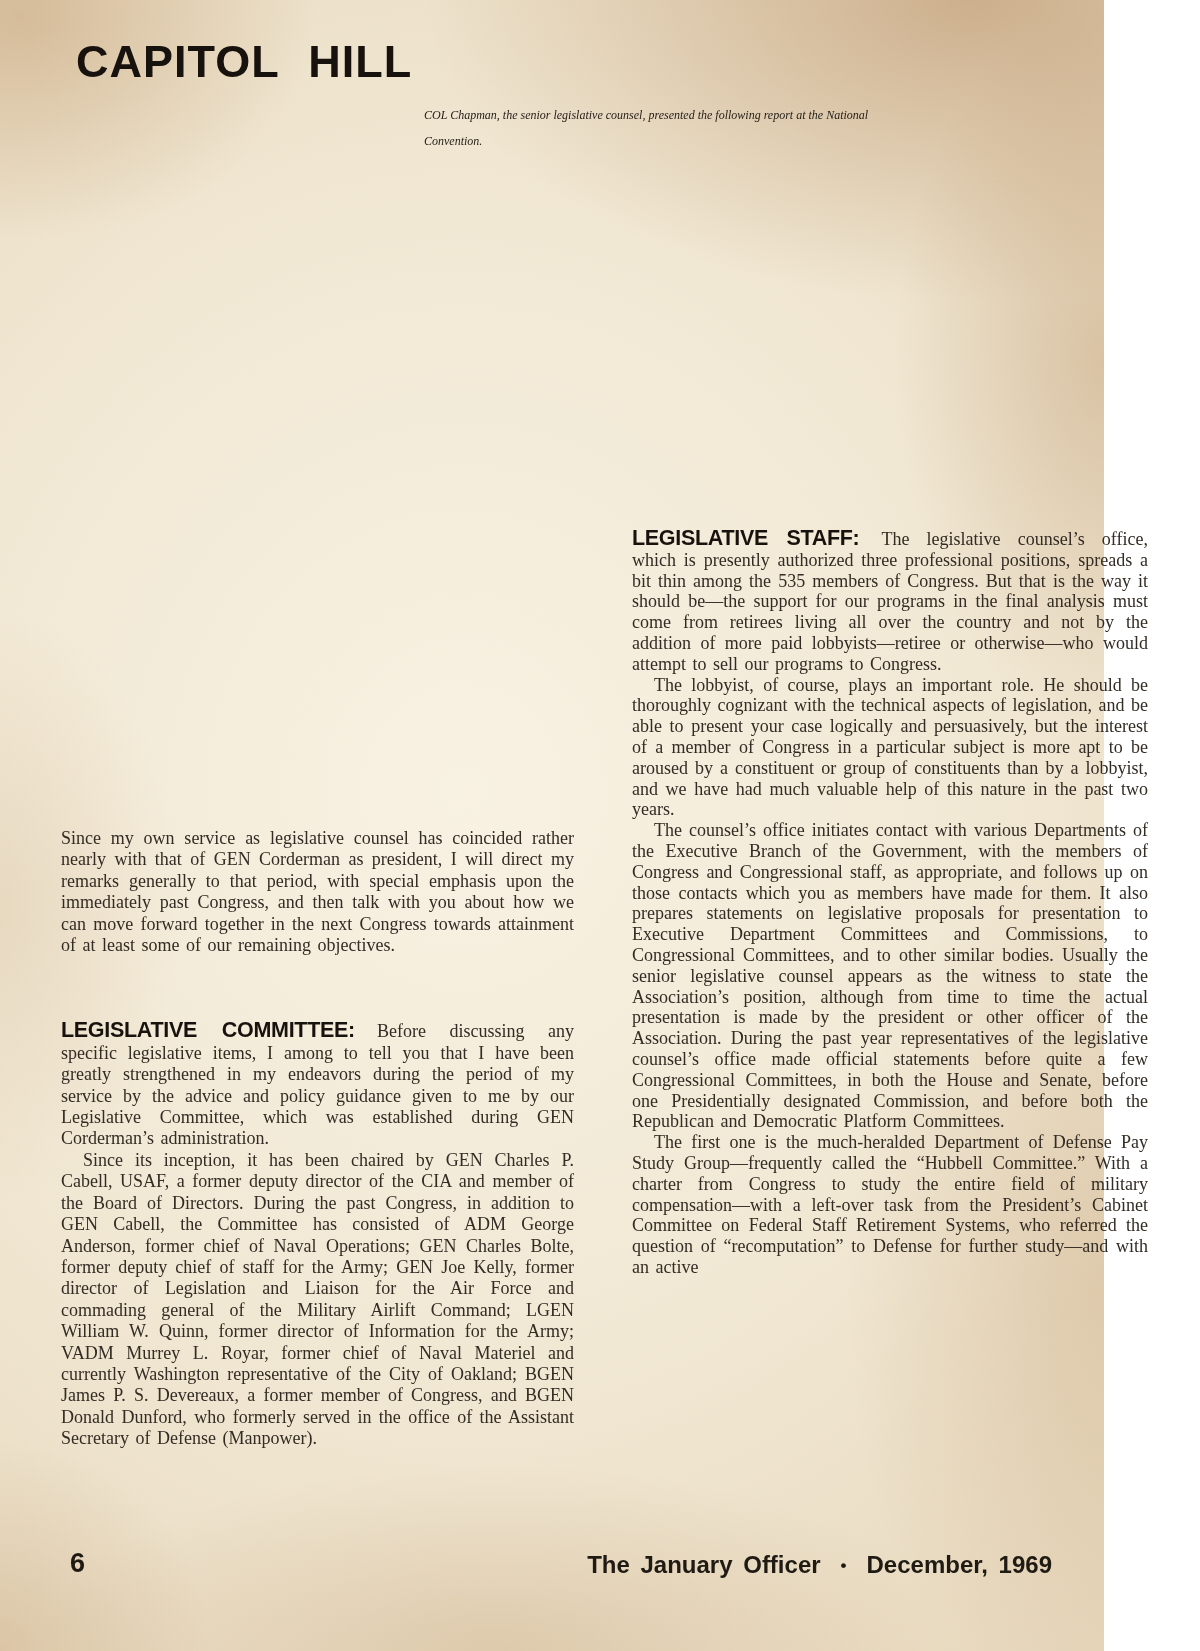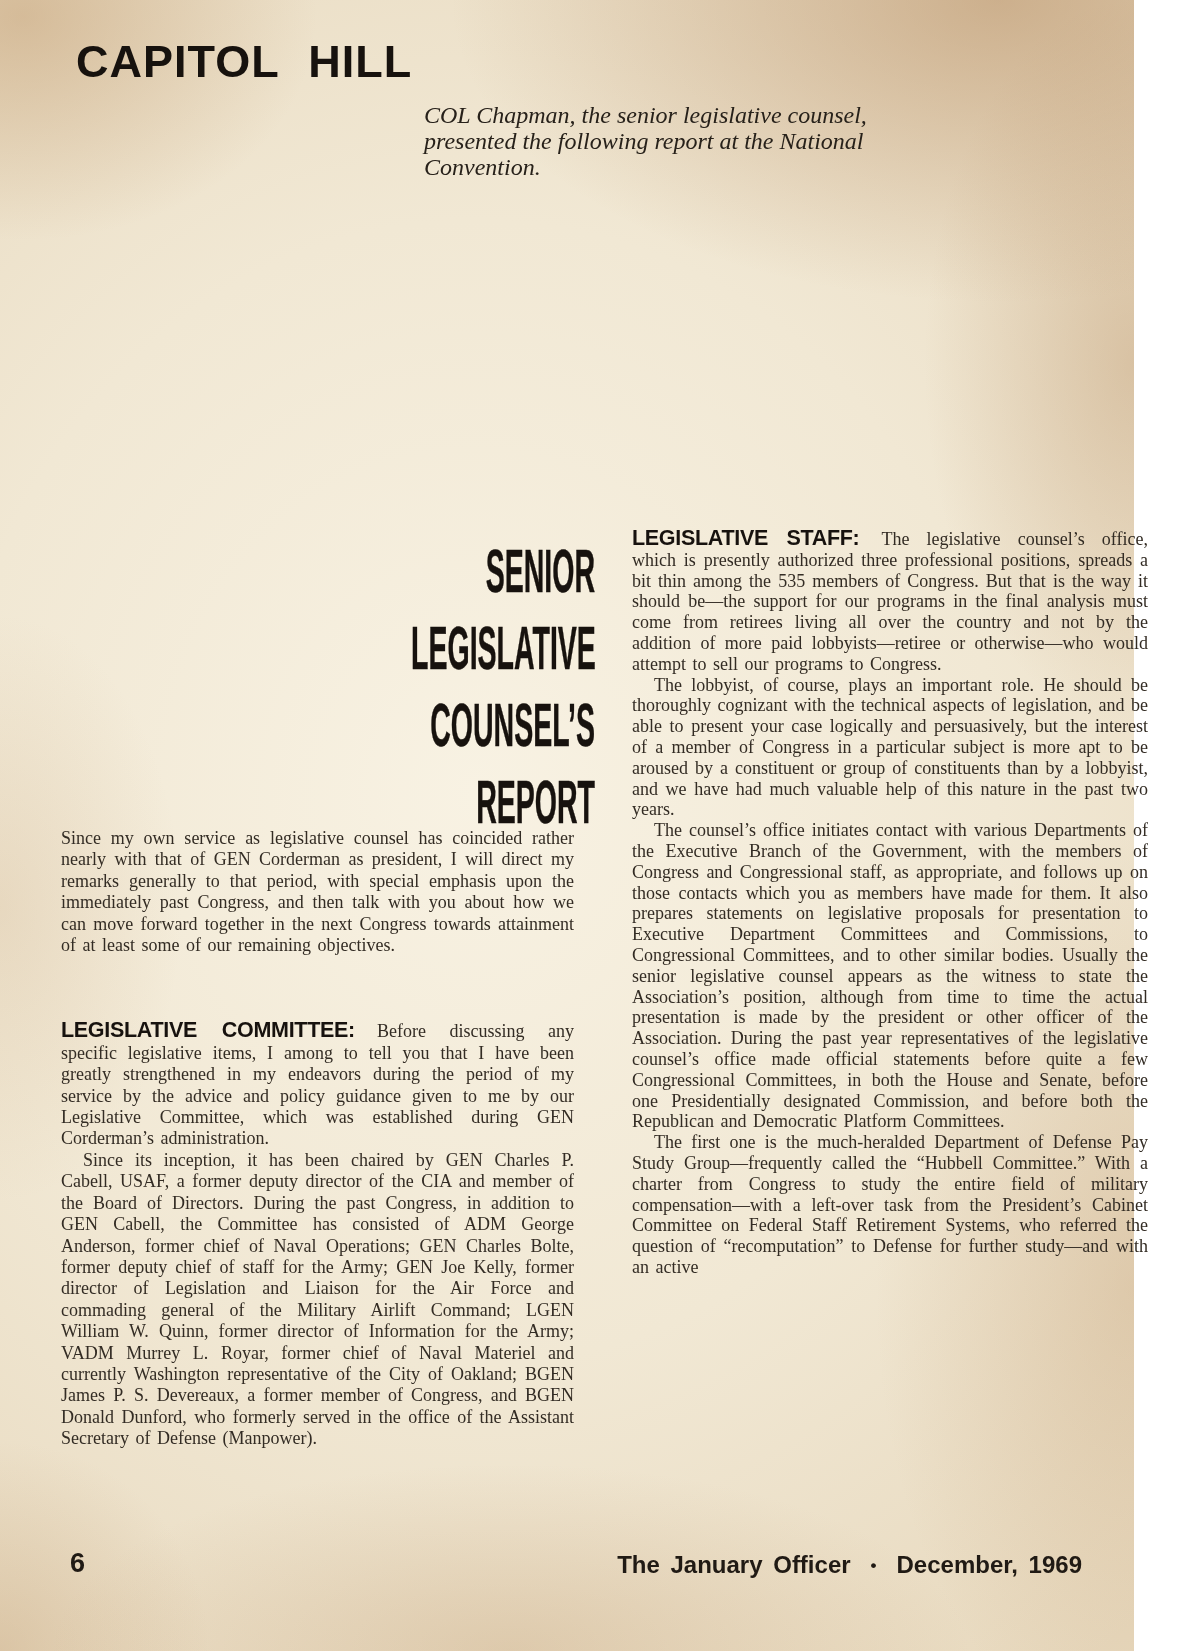--- a/index.html
+++ b/index.html
@@ -10,36 +10,35 @@
       radial-gradient(ellipse 420px 320px at 2% 1%, rgba(187,146,100,0.45), rgba(187,146,100,0) 70%),
       radial-gradient(ellipse 760px 420px at 88% 0%, rgba(176,132,88,0.50), rgba(176,132,88,0) 72%),
       radial-gradient(ellipse 300px 520px at 100% 22%, rgba(180,138,94,0.35), rgba(180,138,94,0) 70%),
       radial-gradient(ellipse 360px 640px at 100% 78%, rgba(190,150,105,0.30), rgba(190,150,105,0) 72%),
       radial-gradient(ellipse 640px 260px at 45% 100%, rgba(185,145,100,0.28), rgba(185,145,100,0) 72%),
       radial-gradient(ellipse 300px 300px at 0% 100%, rgba(185,145,100,0.30), rgba(185,145,100,0) 70%),
       radial-gradient(ellipse 260px 420px at 0% 55%, rgba(195,158,115,0.22), rgba(195,158,115,0) 70%),
       radial-gradient(ellipse 1000px 1100px at 42% 48%, #f8f2e3 0%, #f1e8d4 52%, #e7d8bd 100%);
     font-family:"Liberation Serif", serif;
     color:#2e2820;
-    padding-left:30px;
   }
   .kicker{
     position:absolute;left:76px;top:36px;
     font-family:"Liberation Sans", sans-serif;font-weight:700;
     font-size:45px;letter-spacing:1px;word-spacing:16px;color:#17120e;
   }
   .masthead-title{
     position:absolute;left:68px;top:44px;
     font-family:"Liberation Sans", sans-serif;font-weight:700;
     font-size:96px;letter-spacing:-3px;color:#17120e;
     -webkit-text-stroke:1.5px #17120e;
   }
   .intro{
     position:absolute;left:424px;top:102px;width:505px;
-    font-style:italic;font-size:24px;line-height:26px;color:#27211a;
+    font-style:italic;font-size:12px;line-height:26px;color:#27211a;
   }
   .headline{position:absolute;top:532px;left:195px;width:400px;text-align:right;}
   .hl-line{
     font-family:"Liberation Sans", sans-serif;font-weight:700;
     font-size:62px;line-height:77px;color:#17120e;white-space:nowrap;
     transform:scaleX(0.46);transform-origin:100% 50%;
     -webkit-text-stroke:0.5px #17120e;
   }
   .col{position:absolute;text-align:justify;font-size:18px;color:#332c24;word-spacing:2px;}
   .col-left{left:61px;top:828px;width:513px;line-height:21.4px;}
@@ -66,26 +65,20 @@
 </style>
 </head>
 <body>
 
 <div class="page">
 
   <div class="kicker">CAPITOL HILL</div>
 
   <div class="intro">COL Chapman, the senior legislative counsel, presented the following report at the National Convention.</div>
 
-  <div class="headline">
-    <div class="hl-line">SENIOR</div>
-    <div class="hl-line">LEGISLATIVE</div>
-    <div class="hl-line">COUNSEL’S</div>
-    <div class="hl-line">REPORT</div>
-  </div>
 
   <div class="col col-left">
     <p class="para">Since my own service as legislative counsel has coincided rather nearly with that of GEN Corderman as president, I will direct my remarks generally to that period, with special emphasis upon the immediately past Congress, and then talk with you about how we can move forward together in the next Congress towards attainment of at least some of our remaining objectives.</p>
     <p class="para section-left">
       <span class="runin">LEGISLATIVE COMMITTEE:</span><span>Before discussing any specific legislative items, I among to tell you that I have been greatly strengthened in my endeavors during the period of my service by the advice and policy guidance given to me by our Legislative Committee, which was established during GEN Corderman’s administration.</span>
     </p>
     <p class="para indent">Since its inception, it has been chaired by GEN Charles P. Cabell, USAF, a former deputy director of the CIA and member of the Board of Directors. During the past Congress, in addition to GEN Cabell, the Committee has consisted of ADM George Anderson, former chief of Naval Operations; GEN Charles Bolte, former deputy chief of staff for the Army; GEN Joe Kelly, former director of Legislation and Liaison for the Air Force and commading general of the Military Airlift Command; LGEN William W. Quinn, former director of Information for the Army; VADM Murrey L. Royar, former chief of Naval Materiel and currently Washington representative of the City of Oakland; BGEN James P. S. Devereaux, a former member of Congress, and BGEN Donald Dunford, who formerly served in the office of the Assistant Secretary of Defense (Manpower).</p>
   </div>
 
   <div class="col col-right">

